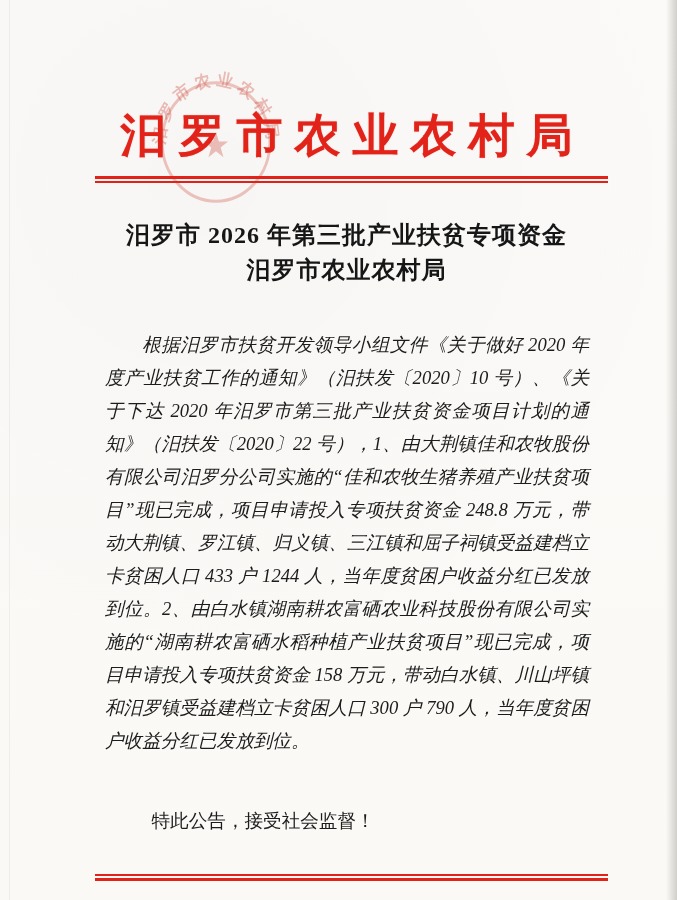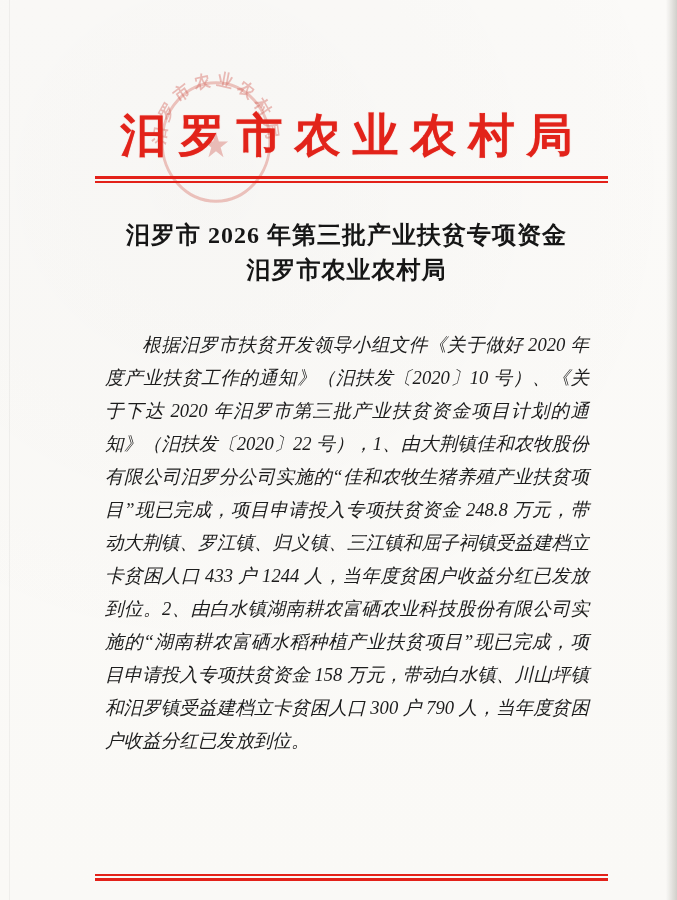--- a/index.html
+++ b/index.html
@@ -142,18 +142,19 @@
 
   <div class="doc-title">
     <div>汨罗市 2026 年第三批产业扶贫专项资金</div>
     <div>汨罗市农业农村局</div>
   </div>
 
   <div class="doc-body">
     <p>根据汨罗市扶贫开发领导小组文件《关于做好 2020 年度产业扶贫工作的通知》（汨扶发〔2020〕10 号）、《关于下达 2020 年汨罗市第三批产业扶贫资金项目计划的通知》（汨扶发〔2020〕22 号），1、由大荆镇佳和农牧股份有限公司汨罗分公司实施的“佳和农牧生猪养殖产业扶贫项目”现已完成，项目申请投入专项扶贫资金 248.8 万元，带动大荆镇、罗江镇、归义镇、三江镇和屈子祠镇受益建档立卡贫困人口 433 户 1244 人，当年度贫困户收益分红已发放到位。2、由白水镇湖南耕农富硒农业科技股份有限公司实施的“湖南耕农富硒水稻种植产业扶贫项目”现已完成，项目申请投入专项扶贫资金 158 万元，带动白水镇、川山坪镇和汨罗镇受益建档立卡贫困人口 300 户 790 人，当年度贫困户收益分红已发放到位。</p>
   </div>
 
+  <div class="doc-closing">特此公告，接受社会监督！</div>
 
   <div class="rule rule-footer"></div>
 
   <div class="edge-left"></div>
   <div class="edge-right"></div>
 </div>
 
 </body></html>

